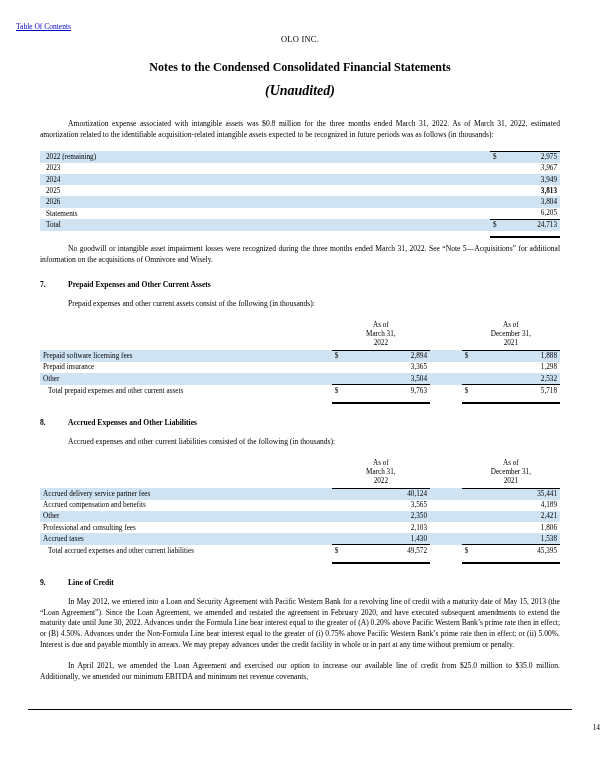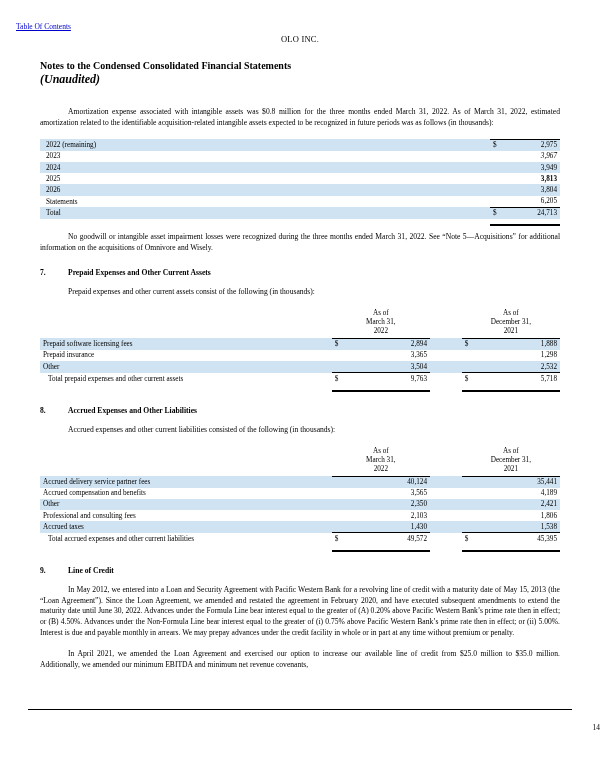--- a/index.html
+++ b/index.html
@@ -37,27 +37,28 @@
     padding-top: 34px;
   }
   .company-name {
     text-align: center;
     font-size: 8.5px;
     letter-spacing: 0.2px;
     margin-top: 0px;
     margin-bottom: 16px;
   }
   .doc-title {
-    font-size: 10px;
+    text-align: center;
+    font-size: 12px;
     font-weight: bold;
-    margin-bottom: 1px;
+    margin-bottom: 8px;
   }
   .doc-subtitle {
-    text-align: left;
-    font-size: 12px;
+    text-align: center;
+    font-size: 14px;
     font-weight: bold;
     font-style: italic;
     margin-bottom: 20px;
   }
   p.para {
     font-size: 7.6px;
     line-height: 1.42;
     text-align: justify;
     margin: 0 0 10px 0;
     text-indent: 28px;

